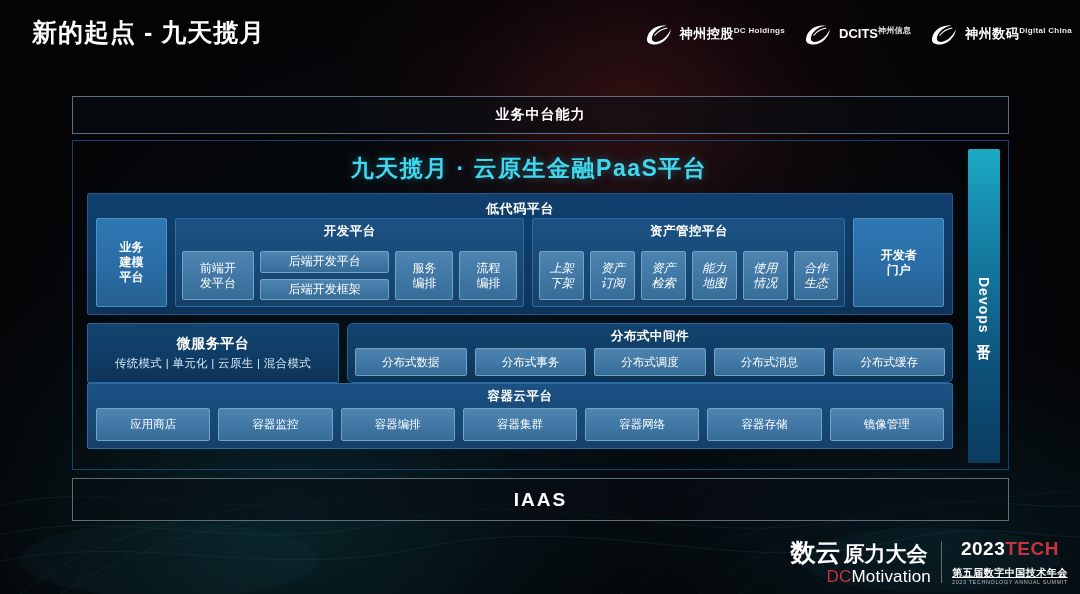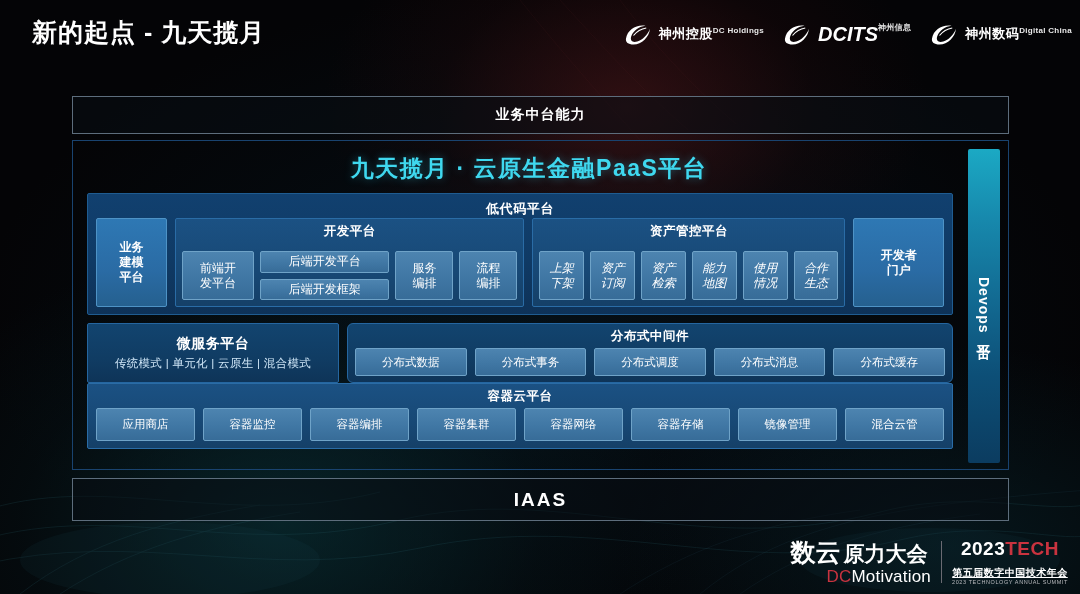--- a/index.html
+++ b/index.html
@@ -32,21 +32,21 @@
   }
   #logo-bar {
     position: absolute; right: 8px; top: 22px;
     display: flex; align-items: center; gap: 18px;
   }
   .logo-unit { display: flex; align-items: center; gap: 6px; }
   .logo-mark { width: 30px; height: 24px; flex: 0 0 auto; }
   .logo-text { display: flex; flex-direction: row; line-height: 1.05; }
   .logo-cn { font-size: 13px; font-weight: bold; color: #fff; letter-spacing: 0.5px; white-space: nowrap; }
   .logo-en { font-size: 8px; font-weight: bold; color: #e8e8e8; letter-spacing: 0.3px; white-space: nowrap; }
-  .logo-cn.big-en { font-size: 20px; font-style: italic; letter-spacing: 0; }
+  .logo-cn.big-en { font-size: 13px; letter-spacing: 0; }
 
   
   #diagram { position: absolute; left: 72px; top: 96px; width: 937px; height: 425px; }
 
   #biz-midplatform {
     position: absolute; left: 0; top: 0; width: 937px; height: 38px;
     border: 1px solid #5d6d7c;
     background: rgba(10,14,20,0.55);
     display: flex; align-items: center; justify-content: center;
   }
@@ -351,21 +351,20 @@
       <div class="row-block group" id="container-row">
         <div class="group-title">容器云平台</div>
         <div class="group-body">
           <div class="tile">应用商店</div>
           <div class="tile">容器监控</div>
           <div class="tile">容器编排</div>
           <div class="tile">容器集群</div>
           <div class="tile">容器网络</div>
           <div class="tile">容器存储</div>
           <div class="tile">镜像管理</div>
-          <div class="tile">混合云管</div>
         </div>
       </div>
 
     </div>
   </div>
 
   <div id="iaas-bar">
     <span class="label">IAAS</span>
   </div>
 

